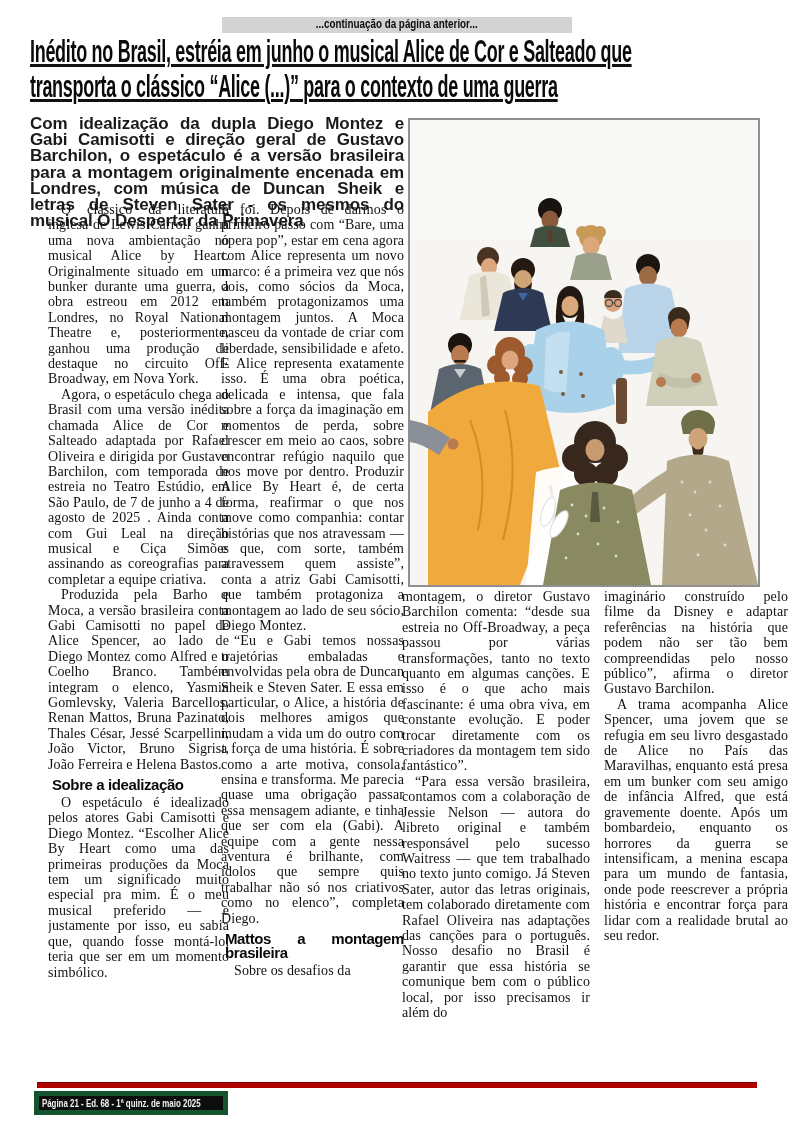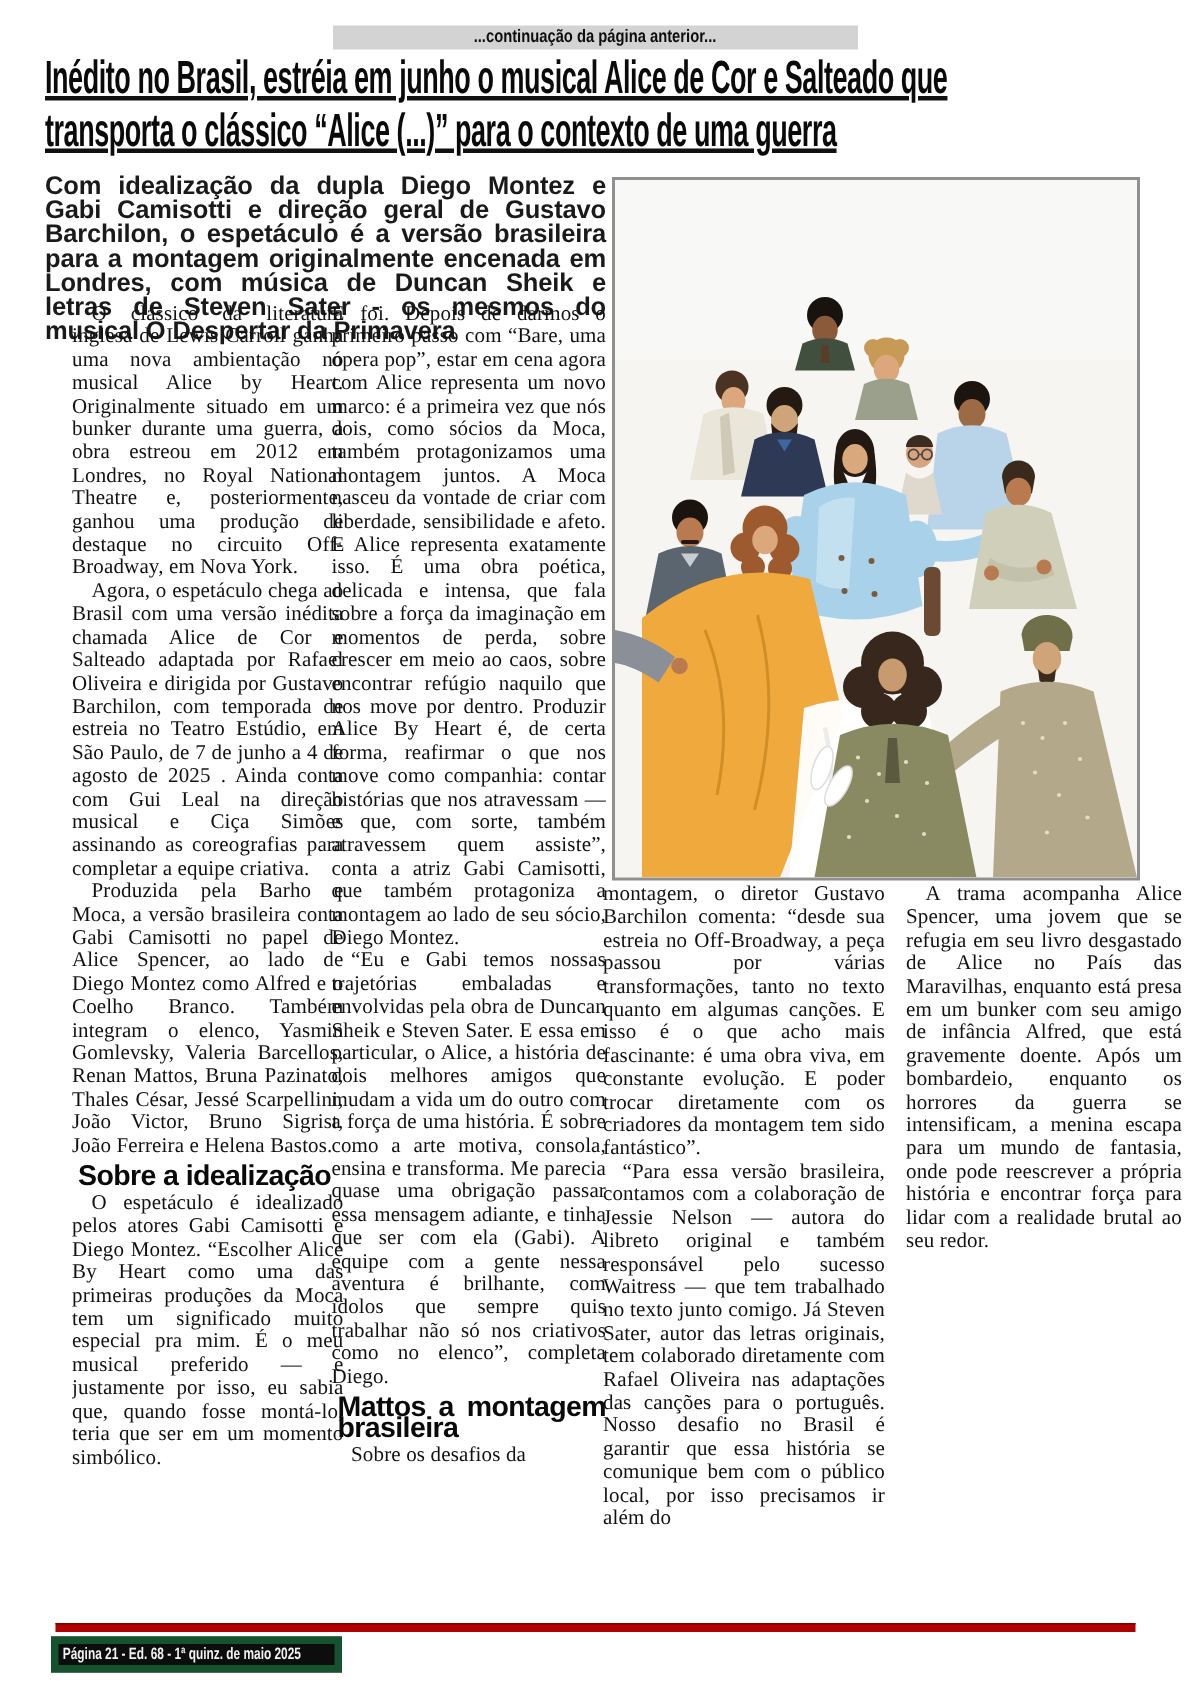--- a/index.html
+++ b/index.html
@@ -31,21 +31,21 @@
   
   .col{position:absolute;top:202px;height:878px;overflow:hidden;
        font-size:14px;line-height:15.4px;letter-spacing:0.1px;text-align:justify;}
   .col p{margin:0;}
   .col p.ind{text-indent:13px;}
   .col1{left:30px;width:181px;margin-left:18px;}
   .col2{left:221px;width:183px;}
   .col3{left:402px;width:188px;top:589px;height:492px;}
   .col4{left:604px;width:184px;top:589px;height:492px;}
   .subhead{margin:6px 0 3px 4px;font-family:"Liberation Sans",sans-serif;font-weight:bold;
-           font-size:19px;line-height:14px;letter-spacing:-0.4px;color:#0a0a0a;}
+           font-size:15px;line-height:14px;letter-spacing:-0.4px;color:#0a0a0a;}
 
   
   .footer-rule{position:absolute;left:37px;top:1082px;width:720px;height:5px;background:#b00000;
                border-top:1px solid #7e0000;}
   .footer-bar{position:absolute;left:34px;top:1091px;width:184px;height:14px;background:#0d0d0d;
               border:5px solid #14532d;display:flex;align-items:center;overflow:hidden;}
   .footer-text{display:inline-block;font-family:"Liberation Sans",sans-serif;font-weight:bold;
                font-size:11px;color:#f2f2f2;white-space:nowrap;transform:scaleX(0.72);
                transform-origin:0 50%;padding-left:4px;}
 </style>
@@ -216,20 +216,21 @@
     <h3 class="subhead">Mattos a montagem brasileira</h3>
     <p class="ind">Sobre os desafios da</p>
   </div>
 
   <div class="col col3">
     <p>montagem, o diretor Gustavo Barchilon comenta: “desde sua estreia no Off-Broadway, a peça passou por várias transformações, tanto no texto quanto em algumas canções. E isso é o que acho mais fascinante: é uma obra viva, em constante evolução. E poder trocar diretamente com os criadores da montagem tem sido fantástico”.</p>
     <p class="ind">“Para essa versão brasileira, contamos com a colaboração de Jessie Nelson — autora do libreto original e também responsável pelo sucesso Waitress — que tem trabalhado no texto junto comigo. Já Steven Sater, autor das letras originais, tem colaborado diretamente com Rafael Oliveira nas adaptações das canções para o português. Nosso desafio no Brasil é garantir que essa história se comunique bem com o público local, por isso precisamos ir além do</p>
   </div>
 
   <div class="col col4">
+    <p>imaginário construído pelo filme da Disney e adaptar referências na história que podem não ser tão bem compreendidas pelo nosso público”, afirma o diretor Gustavo Barchilon.</p>
     <p class="ind">A trama acompanha Alice Spencer, uma jovem que se refugia em seu livro desgastado de Alice no País das Maravilhas, enquanto está presa em um bunker com seu amigo de infância Alfred, que está gravemente doente. Após um bombardeio, enquanto os horrores da guerra se intensificam, a menina escapa para um mundo de fantasia, onde pode reescrever a própria história e encontrar força para lidar com a realidade brutal ao seu redor.</p>
   </div>
 
   <div class="footer-rule"></div>
   <div class="footer-bar">
     <span class="footer-text">Página 21 - Ed. 68 - 1ª quinz. de maio 2025</span>
   </div>
 
 </div>
 

